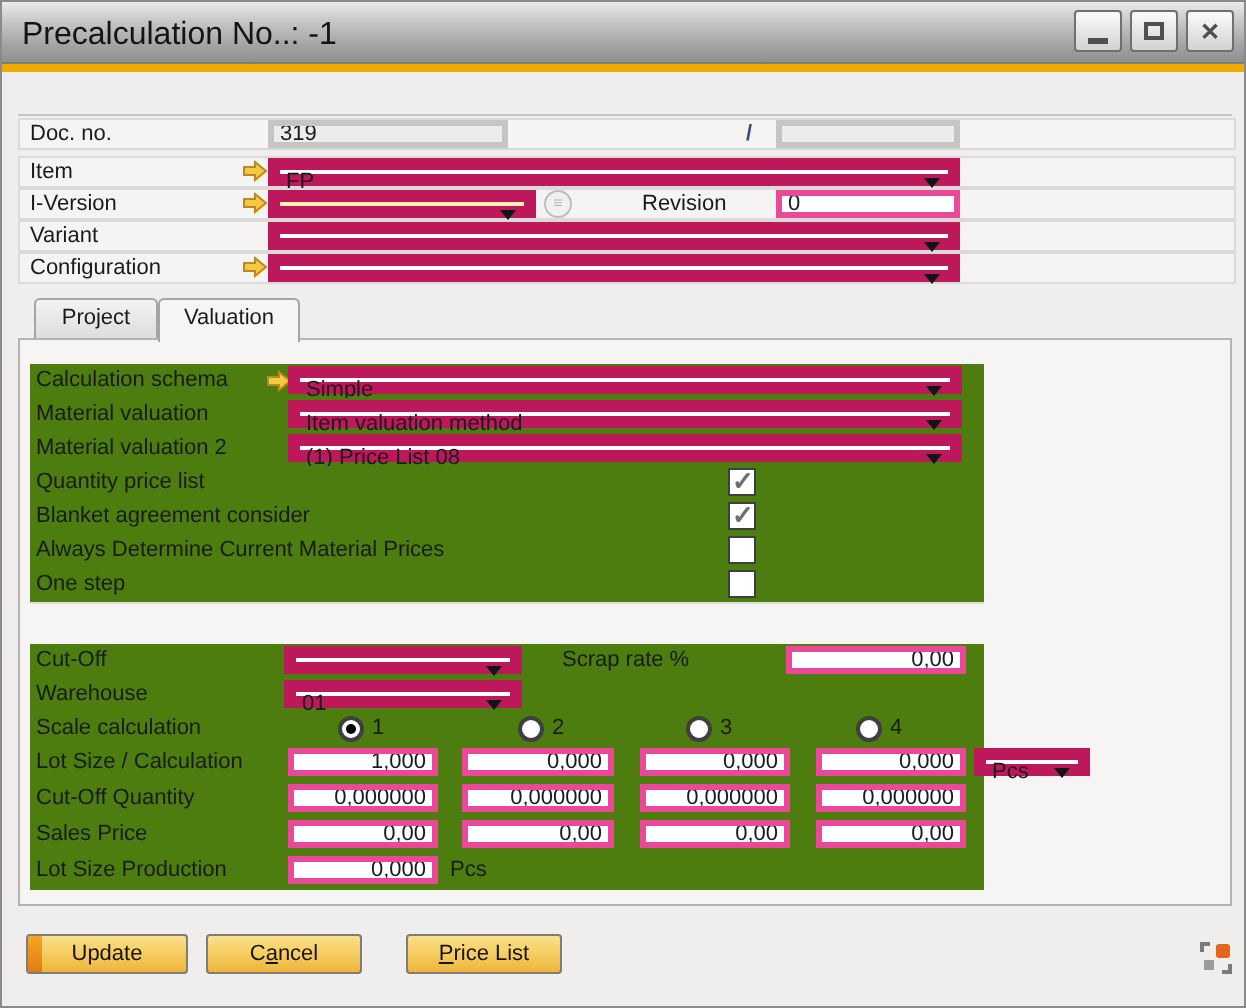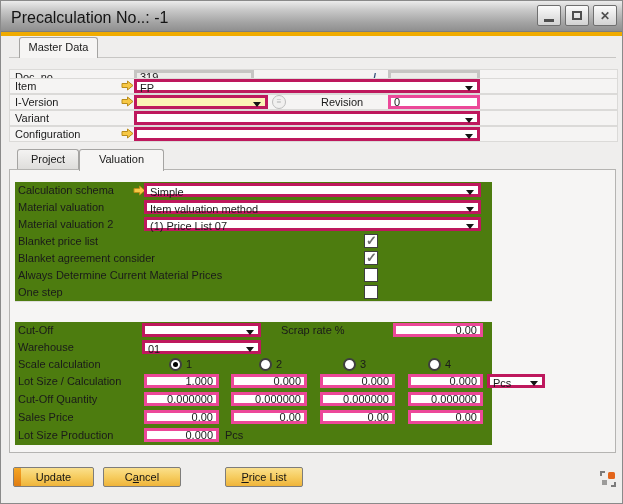--- a/index.html
+++ b/index.html
@@ -32,38 +32,38 @@
   .tab{
     position:absolute; box-sizing:border-box; height:21px;
     border:1px solid #A5A4A2; border-bottom:none; border-radius:3px 3px 0 0;
     text-align:center; line-height:19px;
     background:linear-gradient(180deg,#F4F3F2,#DDDCDA);
   }
   .tab.active{background:#F6F5F4; z-index:3;}
   .tab-master{left:18px; top:36px; width:79px;}
   .tabline1{position:absolute; left:8px; top:56px; width:607px; height:1px; background:#C7C6C4;}
   .tab-project{left:16px; top:148px; width:62px;}
-  .tab-valuation{left:78px; top:148px; width:85px; height:22px;}
+  .tab-valuation{left:78px; top:148px; width:71px; height:22px;}
 
   
   .mrow{
     position:absolute; left:8px; width:609px; height:16px; box-sizing:border-box;
     background:#F5F4F3; border:1px solid #DBDAD8;
   }
   .lbl{position:absolute; top:1px; line-height:13px; white-space:nowrap;}
   .field{
     position:absolute; top:0px; height:14px; box-sizing:border-box;
     border:3px solid #ec4899; background:#FFF; font:inherit; color:#1A1A1A;
     padding:0 3px; outline:none;
   }
   .field.disabled{background:#EDECEA; border-color:#C6C5C3;}
   .field.num{text-align:right;}
   .combo{
     position:absolute; top:0px; height:14px; box-sizing:border-box;
-    border:3px solid #be185d; background:#FFF;
+    border:6px solid #be185d; background:#FFF;
   }
   .combo .cval{position:absolute; left:3px; top:1px; line-height:11px; white-space:nowrap;}
   .dd{position:absolute; right:4px; top:4px; width:0; height:0;
       border-left:4px solid transparent; border-right:4px solid transparent;
       border-top:5px solid #141414;}
   .combo.yellow{background:#FBF2B6;}
   .linkarrow{position:absolute; top:1px; width:13px; height:11px;}
   .circlebtn{
     position:absolute; width:14px; height:14px; box-sizing:border-box; border-radius:50%;
     border:1px solid #BDBDBD; background:#F1F0EF; color:#B3B3B3;
@@ -105,21 +105,21 @@
   .btn{
     position:absolute; top:466px; height:20px; box-sizing:border-box;
     border:1px solid #7E7D7B; border-radius:2px;
     background:linear-gradient(180deg,#FBE08C 0%,#F6CC5F 50%,#EFB43A 100%);
     text-align:center; line-height:18px; color:#141414; overflow:hidden;
   }
   .btn .stripe{position:absolute; left:0; top:0; width:7px; height:100%;
     background:linear-gradient(180deg,#F5A623,#E07C12);}
   .btn-update{left:12px; width:81px;}
   .btn-cancel{left:102px; width:78px;}
-  .btn-pricelist{left:202px; width:78px;margin-left:22px;}
+  .btn-pricelist{left:202px; width:78px;}
   .key{text-decoration:underline;}
   .grip{position:absolute; left:599px; top:470px; width:16px; height:16px;}
 </style>
 </head>
 <body>
 
 <div class="window">
 
   <div class="titlebar">
     <span class="title">Precalculation No..: -1</span>
@@ -130,26 +130,23 @@
       <div class="winbtn">
           <div class="glyph-max"></div>
         </div>
       <div class="winbtn">
           <span class="glyph-close">✕</span>
         </div>
     </div>
   </div>
   <div class="accentbar"></div>
 
-  <div class="tab tab-master active">
-    <span>Master Data</span>
-  </div>
   <div class="tabline1"></div>
 
-  <div class="mrow" style="top:68px">
+  <div class="mrow" style="top:58px">
     <span class="lbl" style="left:5px">Doc. no.</span>
     <input class="field disabled" style="left: 124px; width: 120px;" value="319">
     <span class="slash" style="left:363px">/</span>
     <input class="field disabled" style="left: 378px; width: 92px;" value="">
   </div>
 
   <div class="mrow" style="top:77px">
     <span class="lbl" style="left:5px">Item</span>
     <svg class="linkarrow" style="left:111px" viewBox="0 0 13 11">
         <path d="M1 3.5 H6.5 V1 L12 5.5 L6.5 10 V7.5 H1 Z" fill="#F7C844" stroke="#B98C1A" stroke-width="1"></path>
@@ -217,27 +214,27 @@
       <span class="lbl">Material valuation</span>
       <div class="combo" style="left:129px; width:337px">
         <span class="cval">Item valuation method</span>
         <i class="dd"></i>
       </div>
     </div>
 
     <div class="vrow" style="top:46px">
       <span class="lbl">Material valuation 2</span>
       <div class="combo" style="left:129px; width:337px">
-        <span class="cval">(1) Price List 07</span>
+        <span class="cval">(1) Price List 08</span>
         <i class="dd"></i>
       </div>
     </div>
 
     <div class="vrow" style="top:63px">
-      <span class="lbl">Blanket price list</span>
+      <span class="lbl">Quantity price list</span>
       <span class="checkbox on">
           <span class="mark">✓</span>
         </span>
     </div>
     <div class="vrow" style="top:80px">
       <span class="lbl">Blanket agreement consider</span>
       <span class="checkbox on">
           <span class="mark">✓</span>
         </span>
     </div>

